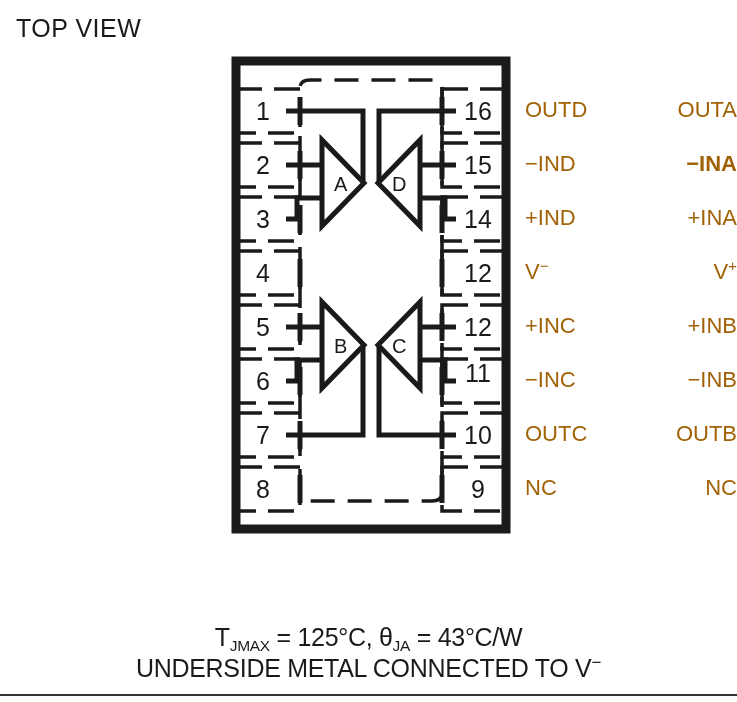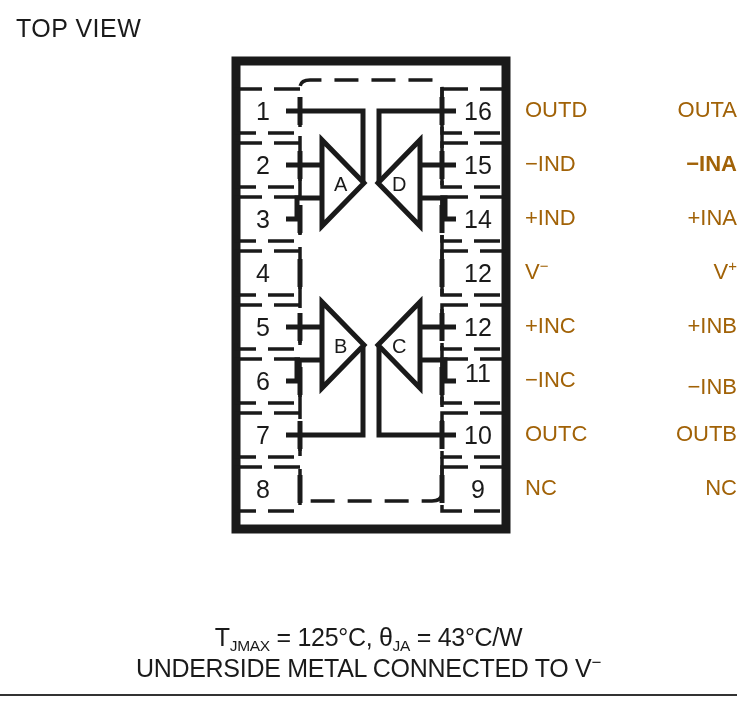--- a/index.html
+++ b/index.html
@@ -219,21 +219,21 @@
   <div class="pinnum" style="left:455px; top:315px; width:46px;">12</div>
   <div class="pinnum" style="left:455px; top:361px; width:46px;">11</div>
   <div class="pinnum" style="left:455px; top:423px; width:46px;">10</div>
   <div class="pinnum" style="left:455px; top:477px; width:46px;">9</div>
 
   <div class="pinlabel left" style="top:99px;  width:219px;"><span>OUTA</span></div>
   <div class="pinlabel left" style="top:153px; width:219px;font-weight:bold;"><span>−INA</span></div>
   <div class="pinlabel left" style="top:207px; width:219px;"><span>+INA</span></div>
   <div class="pinlabel left" style="top:261px; width:219px;"><span>V</span><sup>+</sup></div>
   <div class="pinlabel left" style="top:315px; width:219px;"><span>+INB</span></div>
-  <div class="pinlabel left" style="top:369px; width:219px;margin-top:7px;"><span>−INB</span></div>
+  <div class="pinlabel left" style="top:369px; width:219px;"><span>−INB</span></div>
   <div class="pinlabel left" style="top:423px; width:219px;"><span>OUTB</span></div>
   <div class="pinlabel left" style="top:477px; width:219px;"><span>NC</span></div>
 
   <div class="pinlabel right" style="left:525px; top:99px;"><span>OUTD</span></div>
   <div class="pinlabel right" style="left:525px; top:153px;"><span>−IND</span></div>
   <div class="pinlabel right" style="left:525px; top:207px;"><span>+IND</span></div>
   <div class="pinlabel right" style="left:525px; top:261px;"><span>V</span><sup>−</sup></div>
   <div class="pinlabel right" style="left:525px; top:315px;"><span>+INC</span></div>
   <div class="pinlabel right" style="left:525px; top:369px;"><span>−INC</span></div>
   <div class="pinlabel right" style="left:525px; top:423px;"><span>OUTC</span></div>

